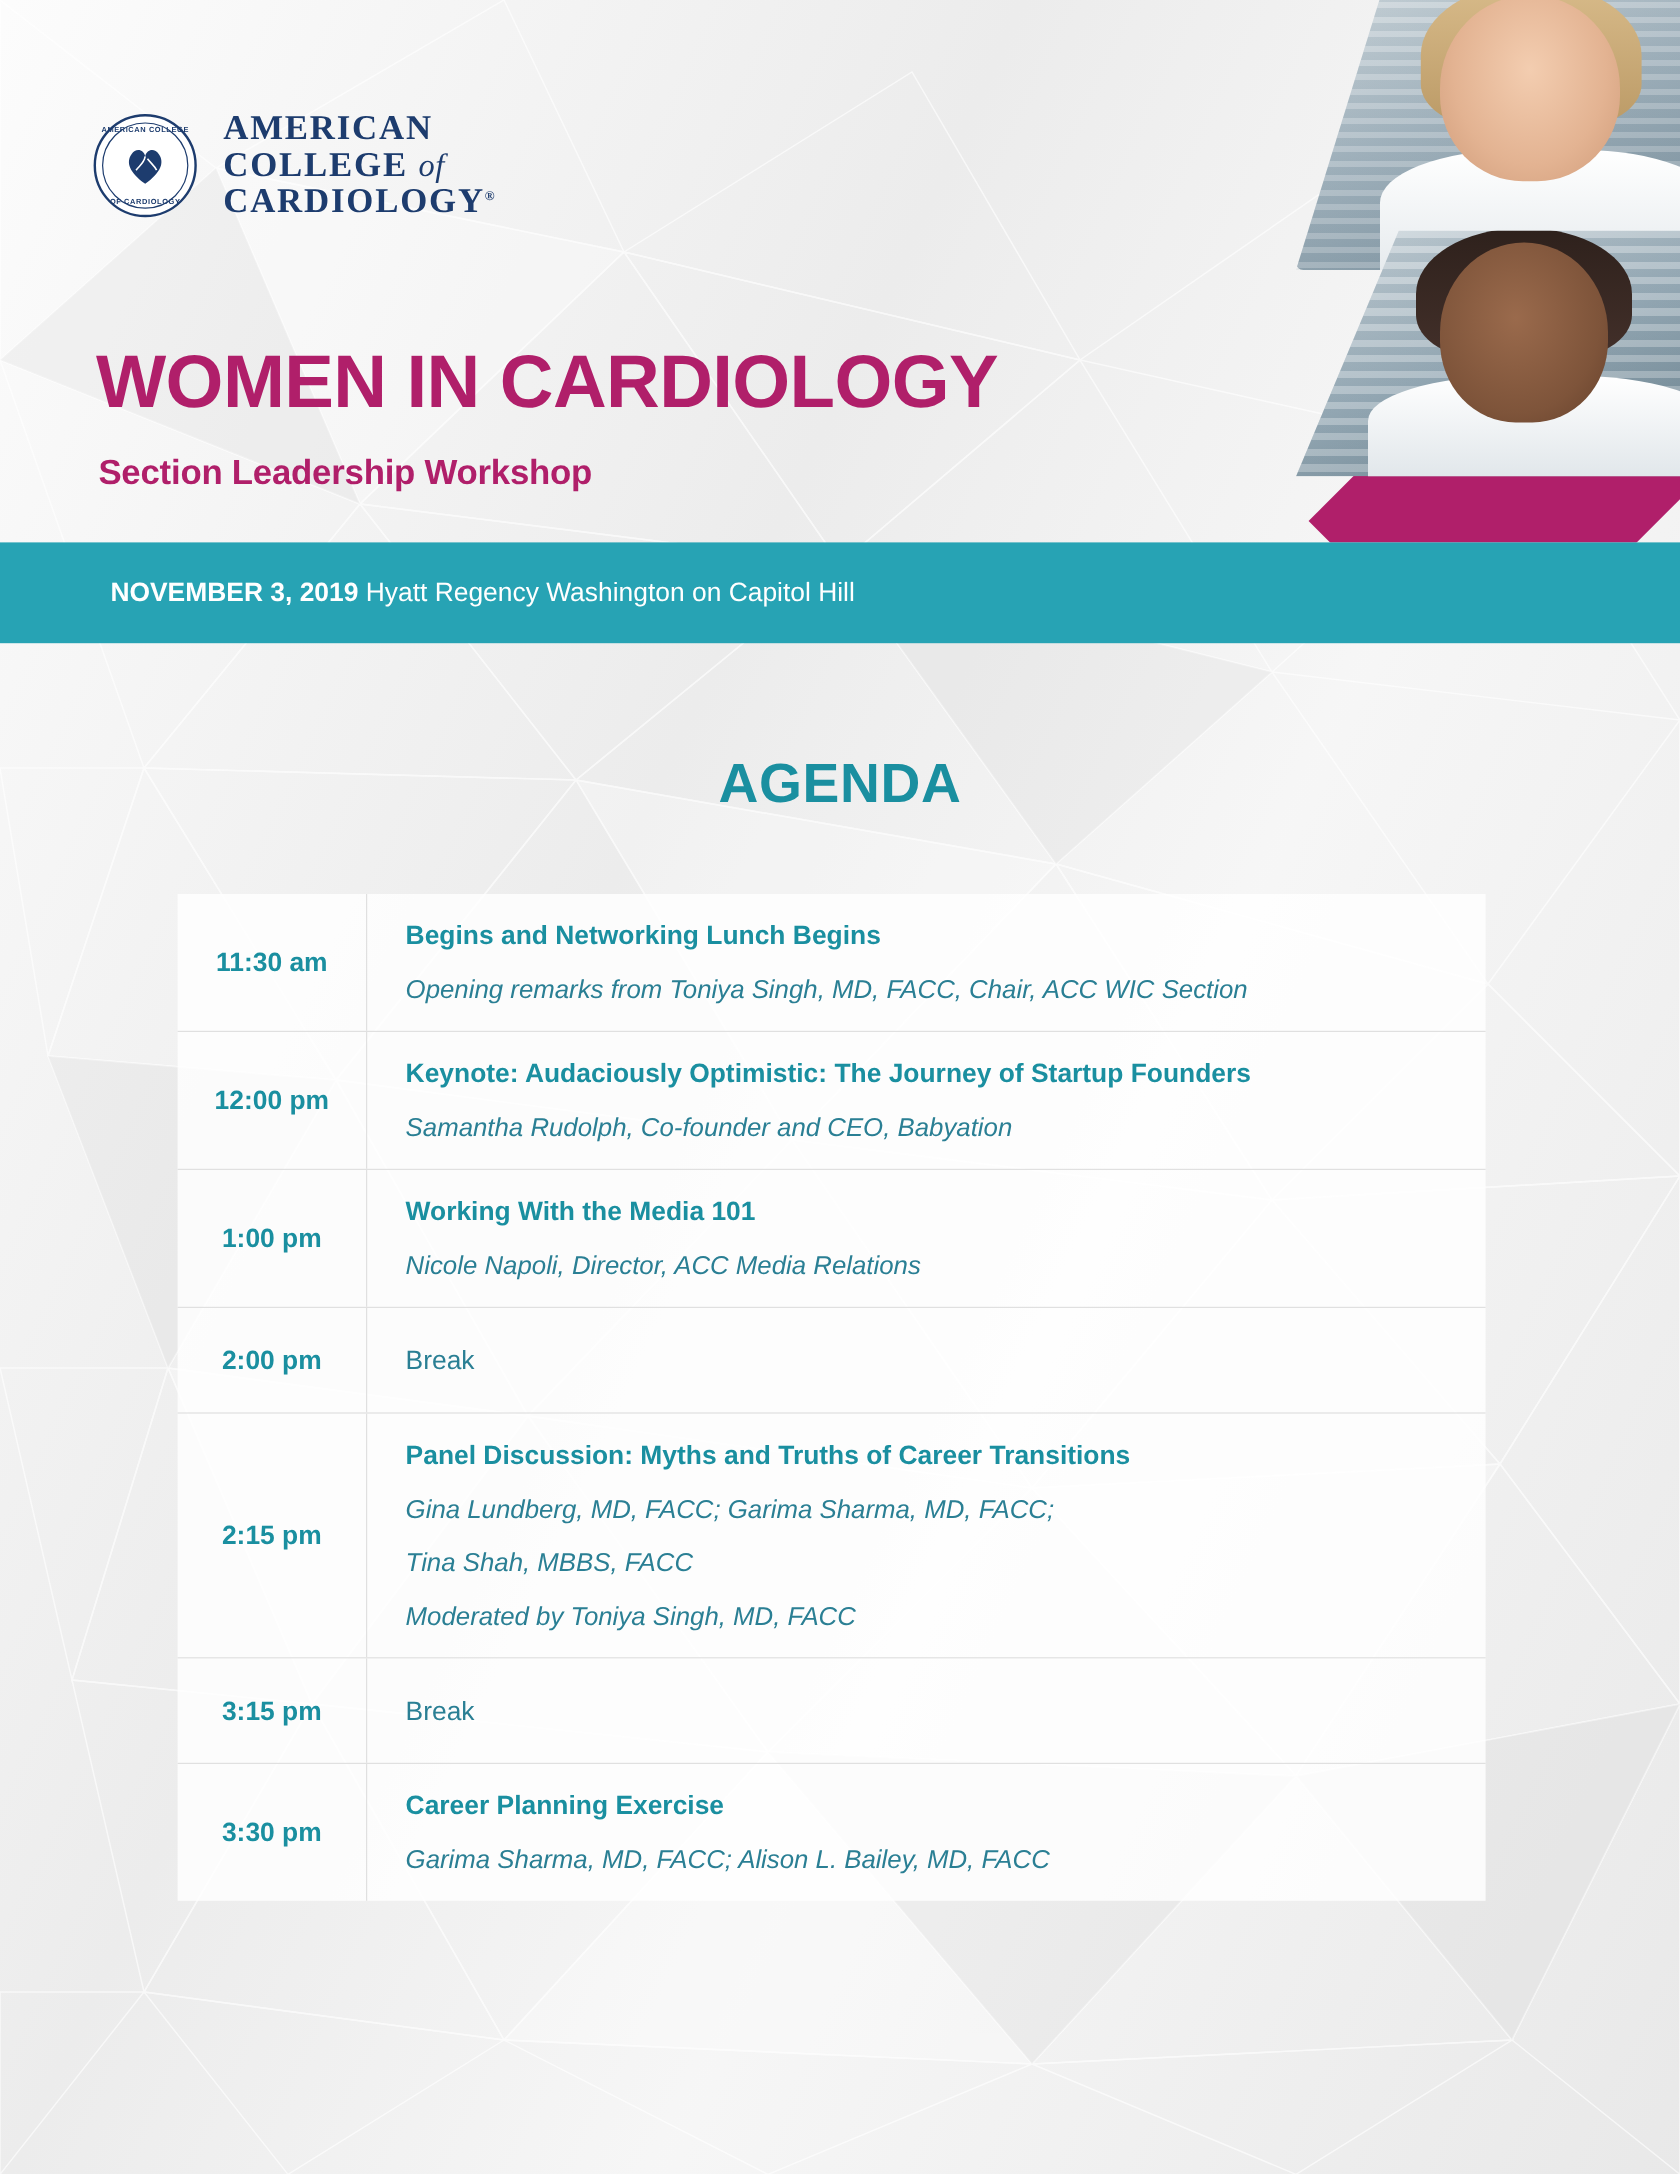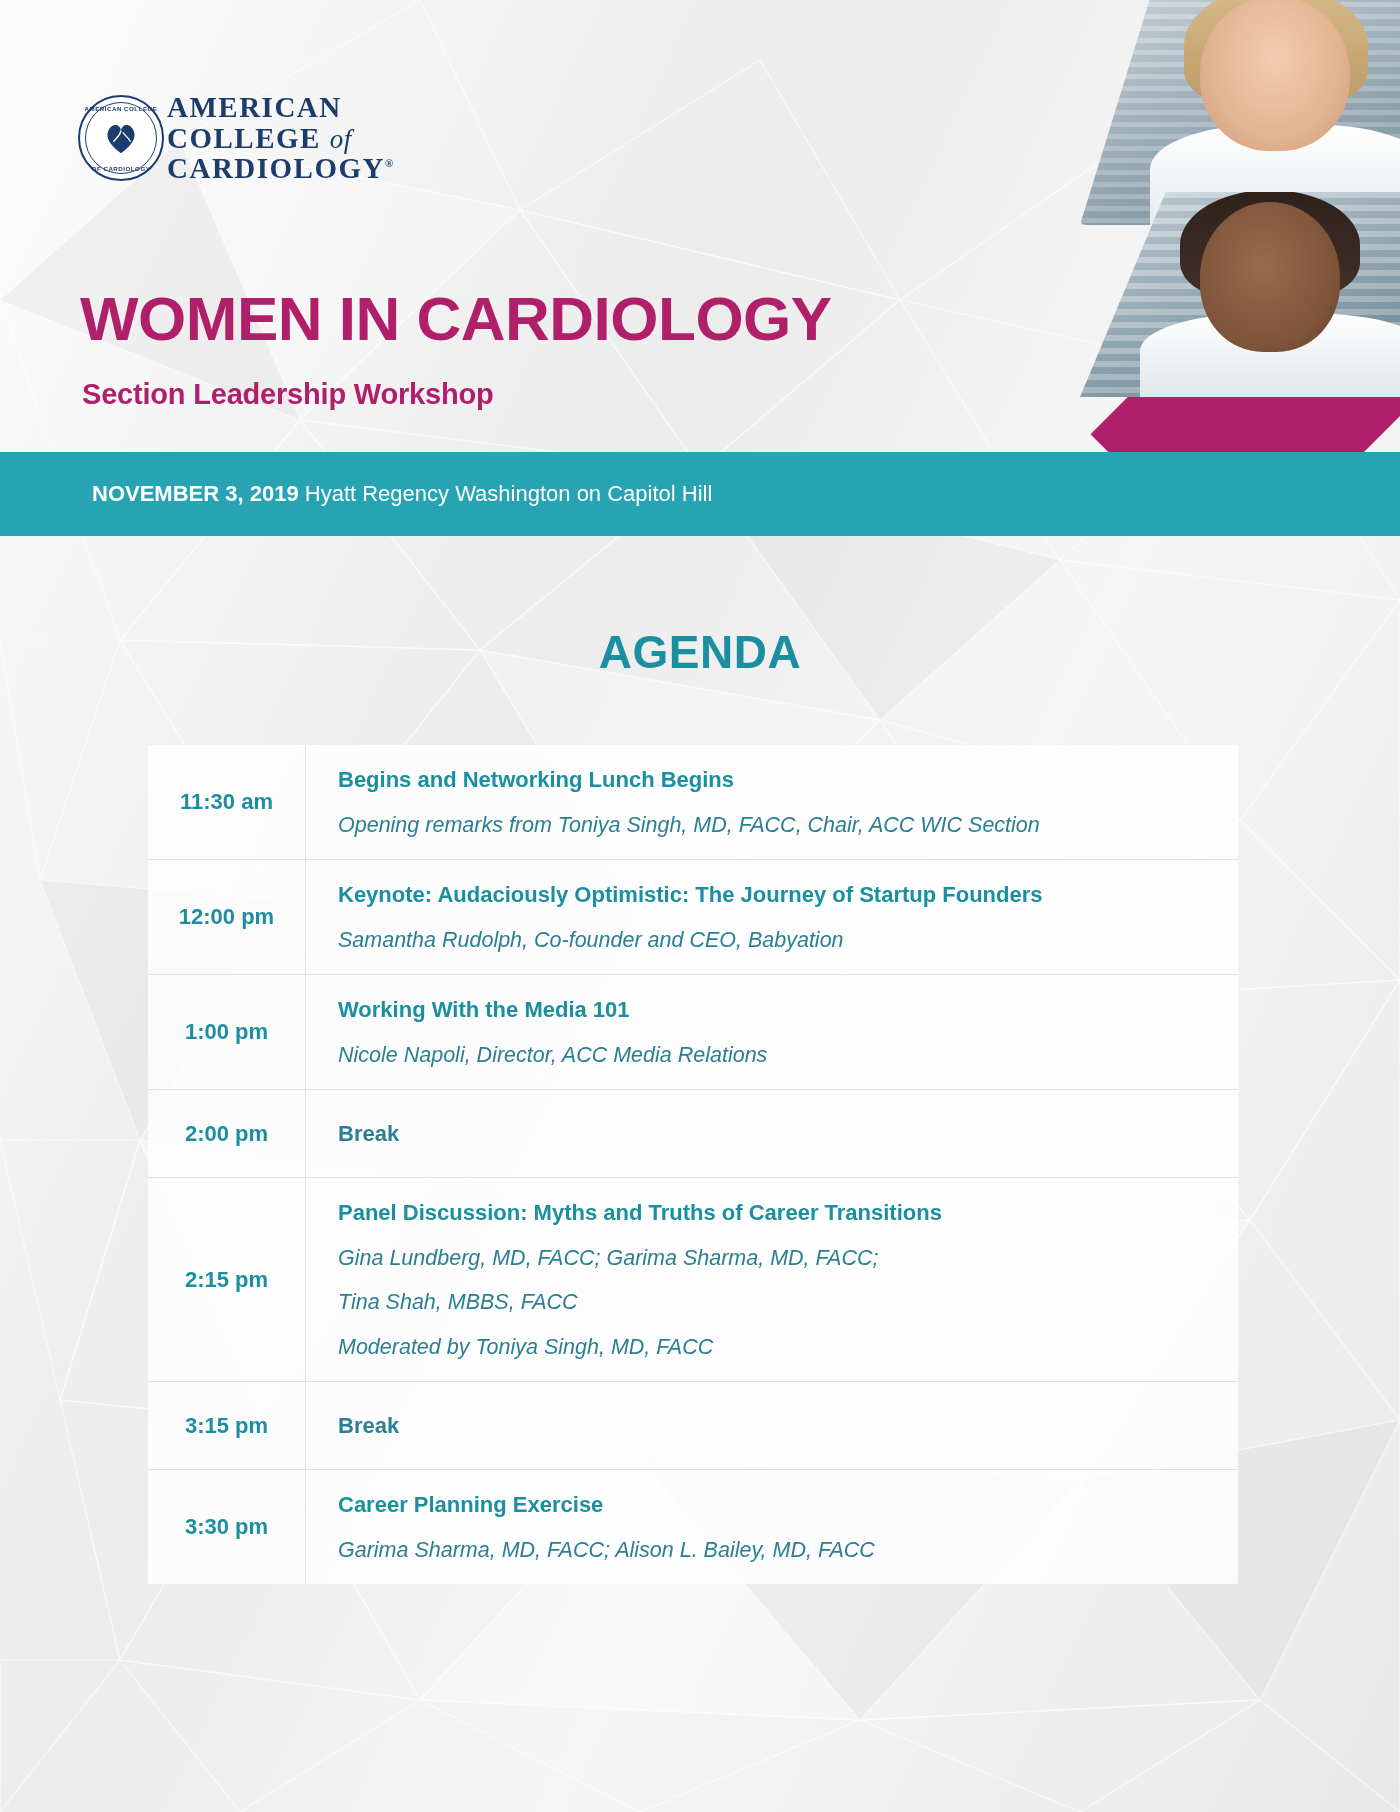--- a/index.html
+++ b/index.html
@@ -133,21 +133,21 @@
     transform-origin: bottom right;
   }
 
   
   .logo {
     position: absolute;
     left: 78px;
     top: 92px;
     display: flex;
     align-items: center;
-    gap: 3px;
+    gap: 22px;
   }
   .logo-seal {
     width: 86px; height: 86px;
     border-radius: 50%;
     border: 2px solid #1d3c6e;
     background: #ffffff;
     position: relative;
     flex: none;
   }
   .logo-seal .inner-ring {
@@ -284,21 +284,21 @@
   .desc-sub {
     font-size: 21.5px;
     font-style: italic;
     color: #2a7f94;
     line-height: 1.32;
     margin-top: 16px;
   }
   .desc-plain {
     font-size: 22px;
     color: #2a7f94;
-    font-weight: bold;
+    font-weight: normal;
   }
 </style>
 </head>
 <body>
 
 <div class="page">
 
   <svg class="poly-bg" viewBox="0 0 1400 1812" preserveAspectRatio="none">
     <g fill="none" stroke="#ffffff" stroke-width="1.2" opacity="0.75">
       <path d="M0 0 L180 140 L0 300 Z"></path>

